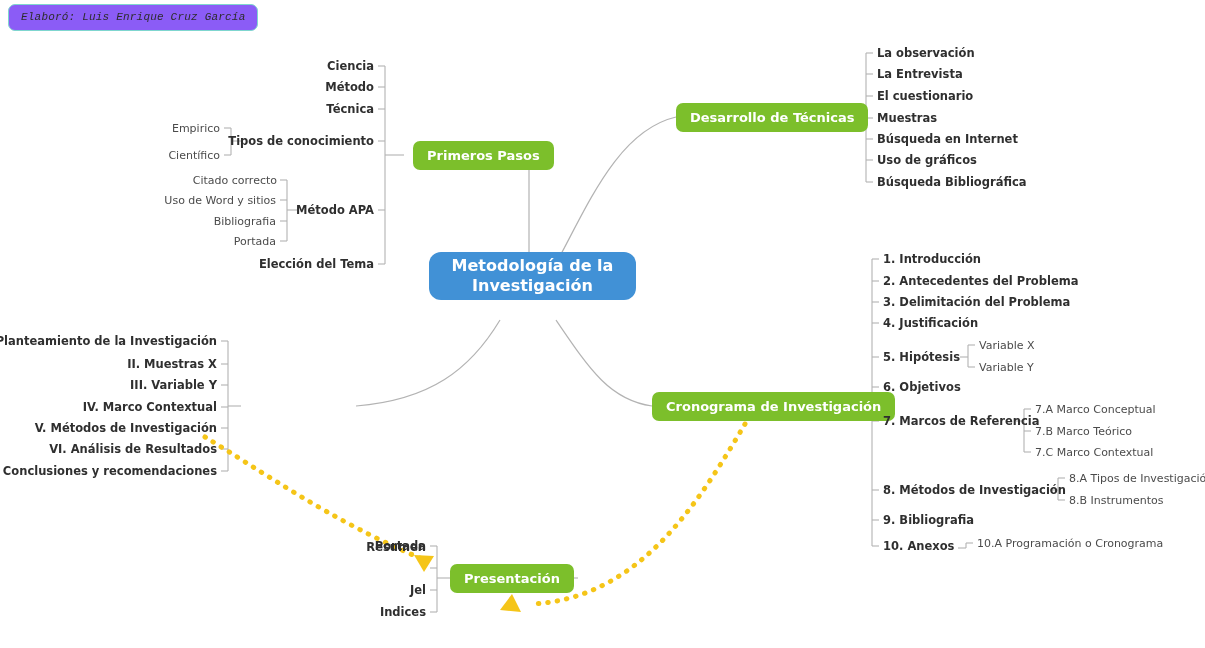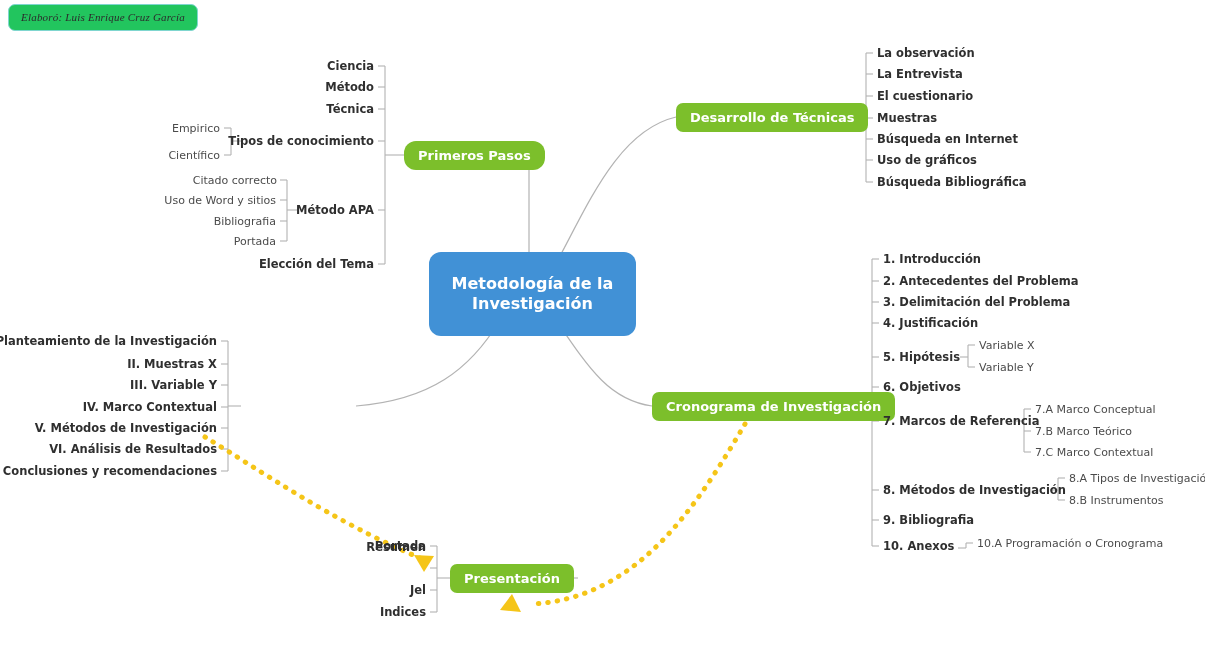--- a/index.html
+++ b/index.html
@@ -26,38 +26,38 @@
     height: 648px;
     pointer-events: none;
   }
 
   
   .author-badge {
     position: absolute;
     left: 8px;
     top: 4px;
     padding: 6px 12px 7px 12px;
-    background: #22c55e;
+    background: #8b5cf6;
     border: 1px solid #7fd6cf;
     border-radius: 7px;
-    font-family: Liberation Serif, serif;
+    font-family: Liberation Mono, monospace;
     font-style: italic;
     font-size: 11px;
     color: #2c2c2c;
     letter-spacing: .2px;
     white-space: nowrap;
   }
 
   
   .center-node {
     position: absolute;
     left: 429px;
     top: 252px;
     width: 207px;
-    height: 84px;
+    height: 48px;
     background: #4191d6;
     border-radius: 12px;
     display: flex;
     align-items: center;
     justify-content: center;
     text-align: center;
     color: #ffffff;
     font-size: 16px;
     font-weight: bold;
     line-height: 1.25;
@@ -223,21 +223,21 @@
 
   <div class="author-badge">Elaboró: Luis Enrique Cruz García</div>
 
   <div class="center-node">
     <span>
       <span>Metodología de la</span><br>
       <span>Investigación</span>
     </span>
   </div>
 
-  <div class="green-node" style="left:404px; top:141px;border-radius:12px;">Primeros Pasos</div>
+  <div class="green-node" style="left:413px; top:141px;">Primeros Pasos</div>
 
   <div class="green-node" style="left:676px; top:103px;">Desarrollo de Técnicas</div>
 
   <div class="green-node" style="left:652px; top:392px;">Cronograma de Investigación</div>
 
 
   <div class="green-node" style="left:450px; top:564px;">Presentación</div>
 
   <div class="leaf r" style="right:831px; top:61px;">Ciencia</div>
   <div class="leaf r" style="right:831px; top:82px;">Método</div>

